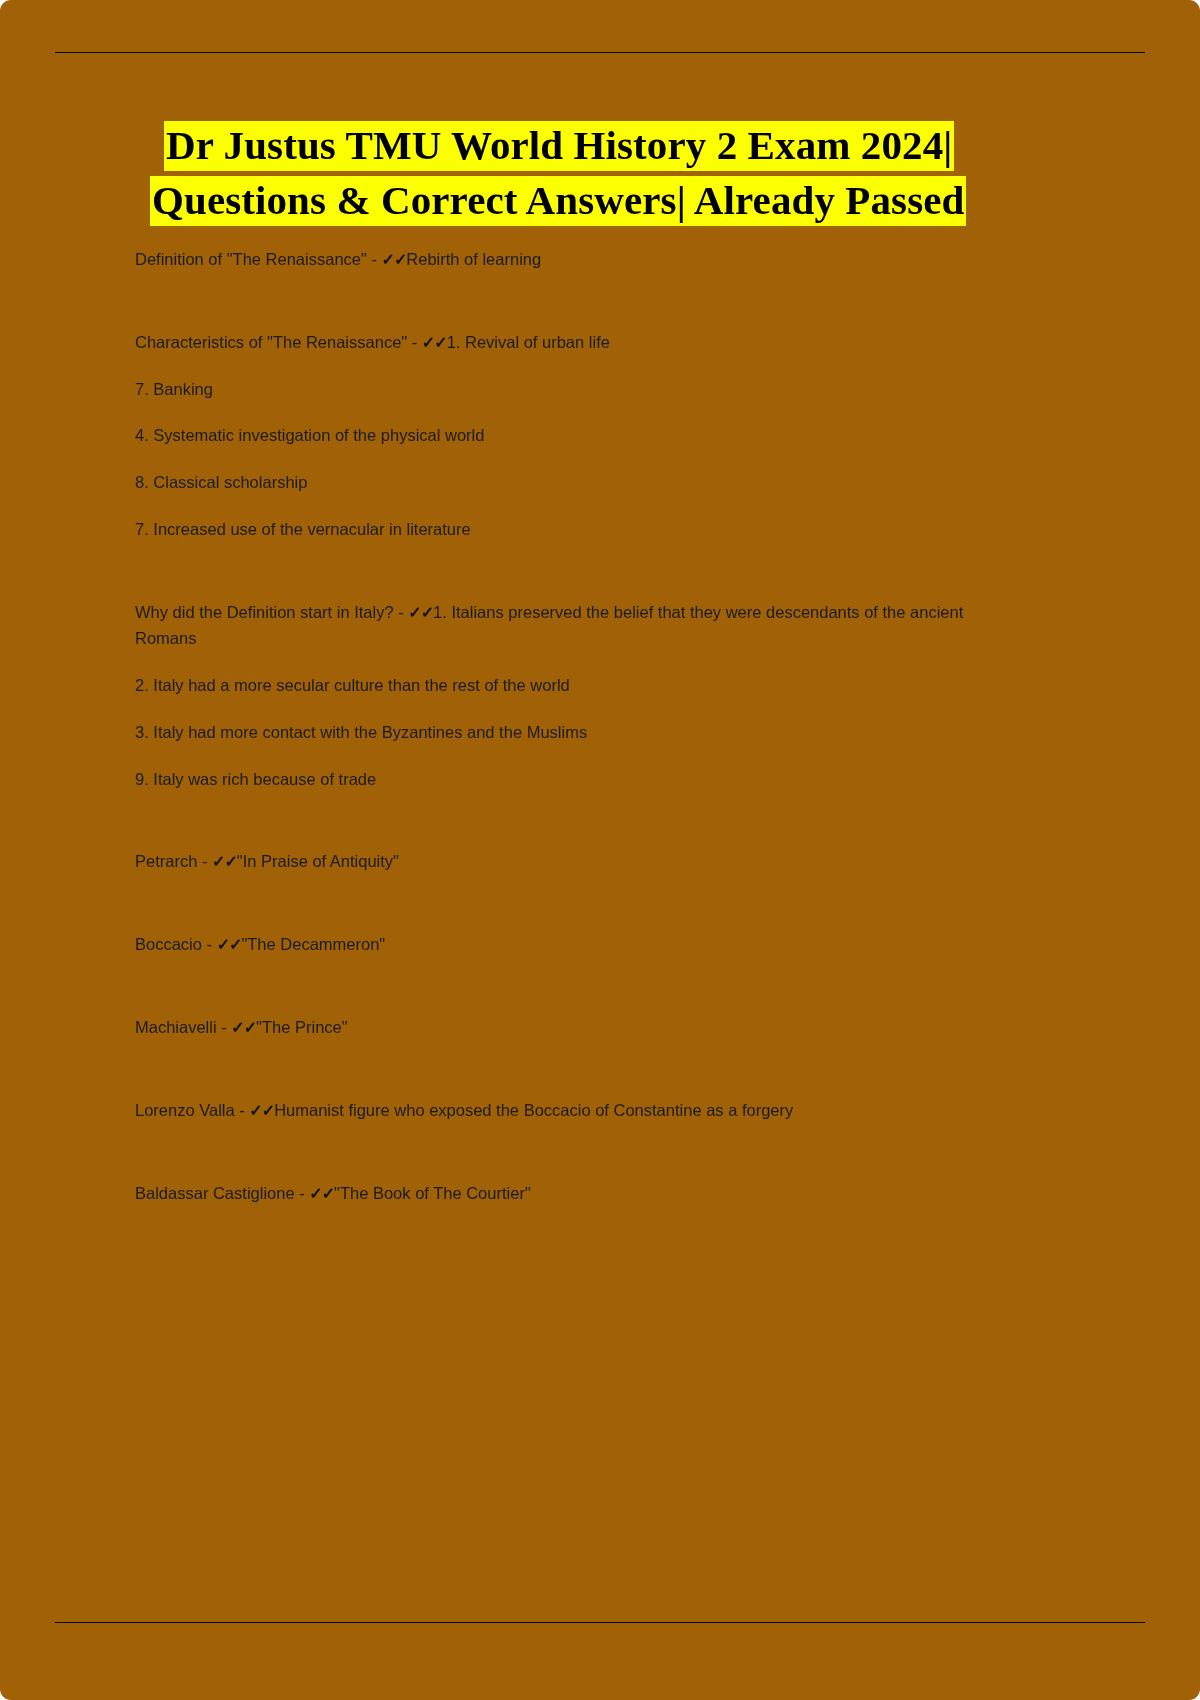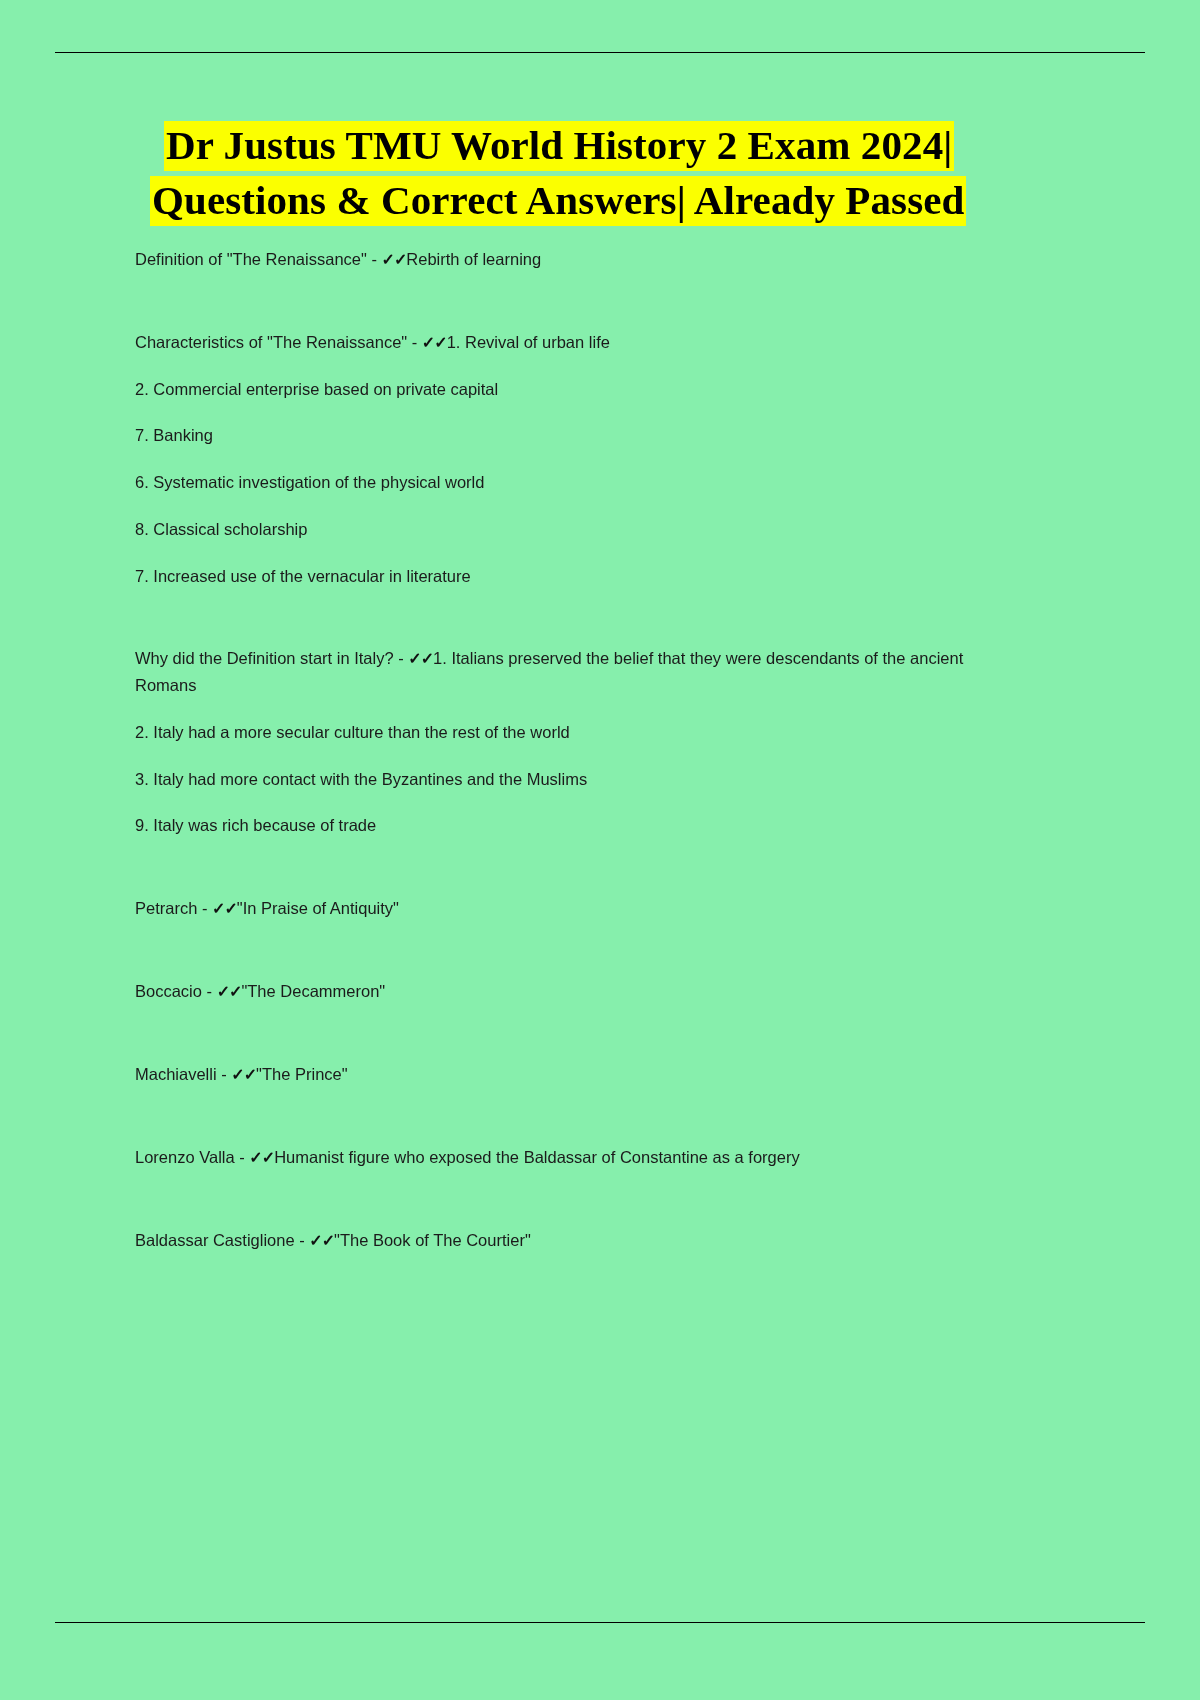--- a/index.html
+++ b/index.html
@@ -15,21 +15,22 @@
     color: #1a1a1a;
     overflow: hidden;
   }
 
   .page {
     position: absolute;
     left: 0;
     top: 0;
     width: 1200px;
     height: 1700px;
-    background: #86efac;
+    background: #a16207;
+    border-radius: 11px;
   }
 
   .rule {
     position: absolute;
     left: 55px;
     width: 1090px;
     height: 0;
     border-top: 1.5px solid #000;
   }
   .rule-top { top: 52px; }
@@ -101,23 +102,22 @@
       <span class="title-line second"><span class="hl">Questions &amp; Correct Answers| Already Passed</span></span>
     </h1>
 
     <div id="qa-container">
         <div class="qa-block">
           <p class="line"><span>Definition of "The Renaissance" - </span><span class="check">✓✓</span><span>Rebirth of learning</span></p>
         </div>
         <div class="sep"></div>
         <div class="qa-block">
           <p class="line"><span>Characteristics of "The Renaissance" - </span><span class="check">✓✓</span><span>1. Revival of urban life</span></p>
-          <p class="line"><span>2. Commercial enterprise based on private capital</span></p>
           <p class="line"><span>7. Banking</span></p>
-          <p class="line"><span>6. Systematic investigation of the physical world</span></p>
+          <p class="line"><span>4. Systematic investigation of the physical world</span></p>
           <p class="line"><span>8. Classical scholarship</span></p>
           <p class="line"><span>7. Increased use of the vernacular in literature</span></p>
         </div>
         <div class="sep"></div>
         <div class="qa-block">
           <p class="line"><span>Why did the Definition start in Italy? - </span><span class="check">✓✓</span><span>1. Italians preserved the belief that they were descendants of the ancient Romans</span></p>
           <p class="line"><span>2. Italy had a more secular culture than the rest of the world</span></p>
           <p class="line"><span>3. Italy had more contact with the Byzantines and the Muslims</span></p>
           <p class="line"><span>9. Italy was rich because of trade</span></p>
         </div>
@@ -128,21 +128,21 @@
         <div class="sep"></div>
         <div class="qa-block">
           <p class="line"><span>Boccacio - </span><span class="check">✓✓</span><span>"The Decammeron"</span></p>
         </div>
         <div class="sep"></div>
         <div class="qa-block">
           <p class="line"><span>Machiavelli - </span><span class="check">✓✓</span><span>"The Prince"</span></p>
         </div>
         <div class="sep"></div>
         <div class="qa-block">
-          <p class="line"><span>Lorenzo Valla - </span><span class="check">✓✓</span><span>Humanist figure who exposed the Baldassar of Constantine as a forgery</span></p>
+          <p class="line"><span>Lorenzo Valla - </span><span class="check">✓✓</span><span>Humanist figure who exposed the Boccacio of Constantine as a forgery</span></p>
         </div>
         <div class="sep"></div>
         <div class="qa-block">
           <p class="line"><span>Baldassar Castiglione - </span><span class="check">✓✓</span><span>"The Book of The Courtier"</span></p>
         </div>
         <div class="sep"></div>
       </div>
 
   </div>
 

